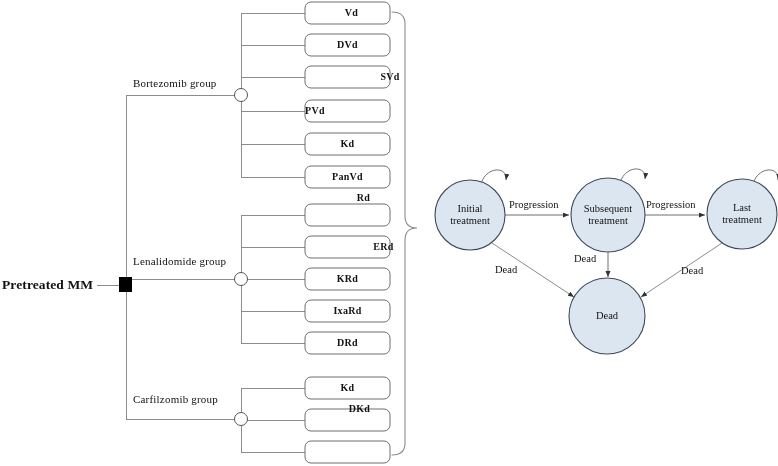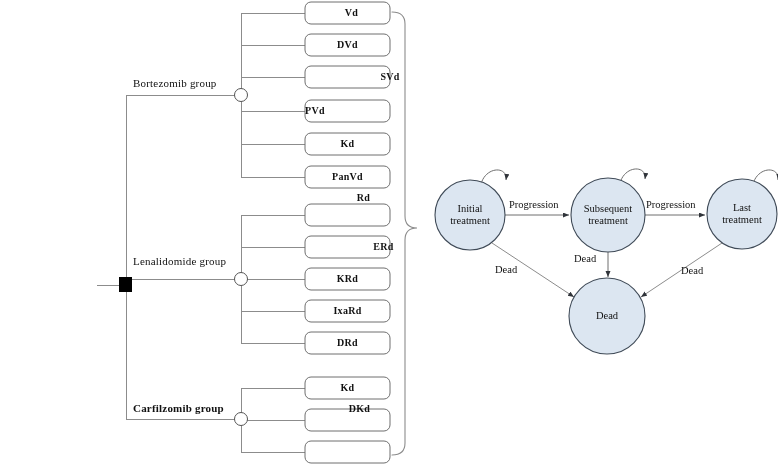--- a/index.html
+++ b/index.html
@@ -107,24 +107,25 @@
     </g>
 
     <g>
       <circle cx="470" cy="215" r="35" fill="#dce6f1" stroke="#3f4a57" stroke-width="1.1"></circle>
       <circle cx="608" cy="215" r="37" fill="#dce6f1" stroke="#3f4a57" stroke-width="1.1"></circle>
       <circle cx="742" cy="214" r="35" fill="#dce6f1" stroke="#3f4a57" stroke-width="1.1"></circle>
       <circle cx="607" cy="316" r="38" fill="#dce6f1" stroke="#3f4a57" stroke-width="1.1"></circle>
     </g>
   </svg>
 
+  <div class="tx root-label" style="left:2px;top:277px;">Pretreated MM</div>
 
   <div class="tx group-label" style="left:133px;top:77px;">Bortezomib group</div>
   <div class="tx group-label" style="left:133px;top:255px;">Lenalidomide  group</div>
-  <div class="tx group-label" style="left:133px;top:402px;font-weight:bold;">Carfilzomib  group</div>
+  <div class="tx group-label" style="left:133px;top:393px;">Carfilzomib  group</div>
 
   <div class="tx box-label" style="left:305px;top:7px;width:93px;text-align:center;">Vd</div>
   <div class="tx box-label" style="left:305px;top:39px;width:85px;text-align:center;">DVd</div>
   <div class="tx box-label" style="left:307px;top:71px;width:86px;text-align:center;padding-left:40px;">SVd</div>
   <div class="tx box-label" style="left:305px;top:105px;width:69px;">PVd</div>
   <div class="tx box-label" style="left:305px;top:138px;width:85px;text-align:center;">Kd</div>
   <div class="tx box-label" style="left:305px;top:171px;width:85px;text-align:center;">PanVd</div>
 
   <div class="tx box-label" style="left:305px;top:192px;width:85px;text-align:center;padding-left:16px;">Rd</div>
   <div class="tx box-label" style="left:305px;top:241px;width:85px;text-align:center;margin-left:36px;">ERd</div>

